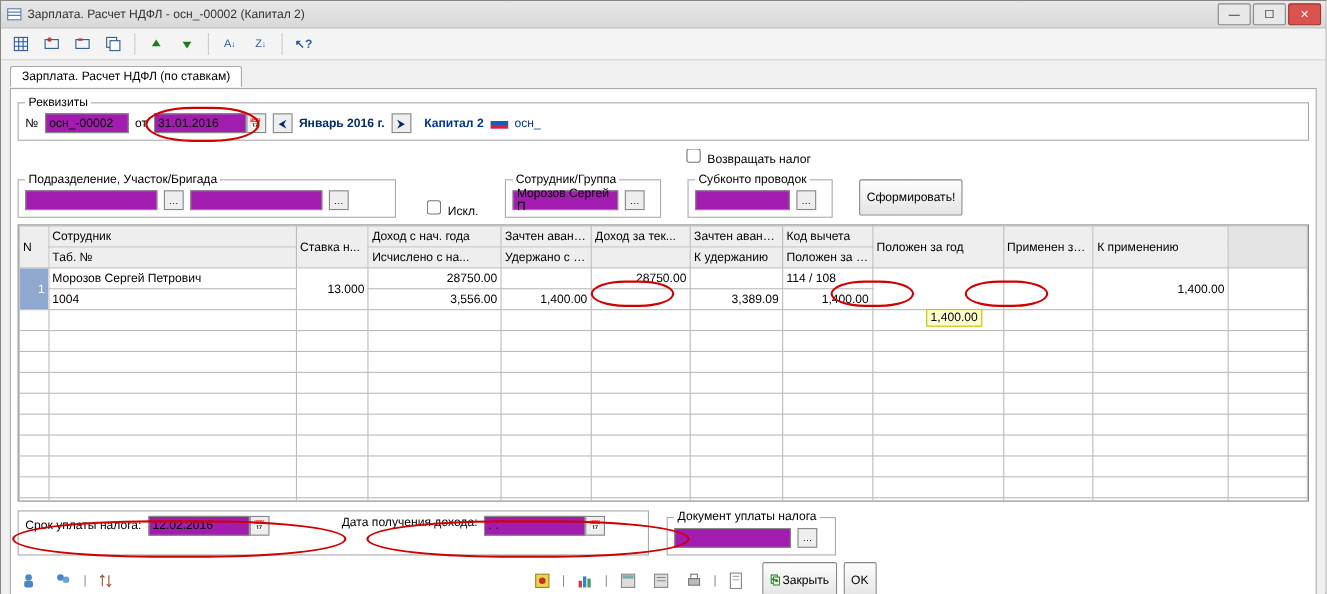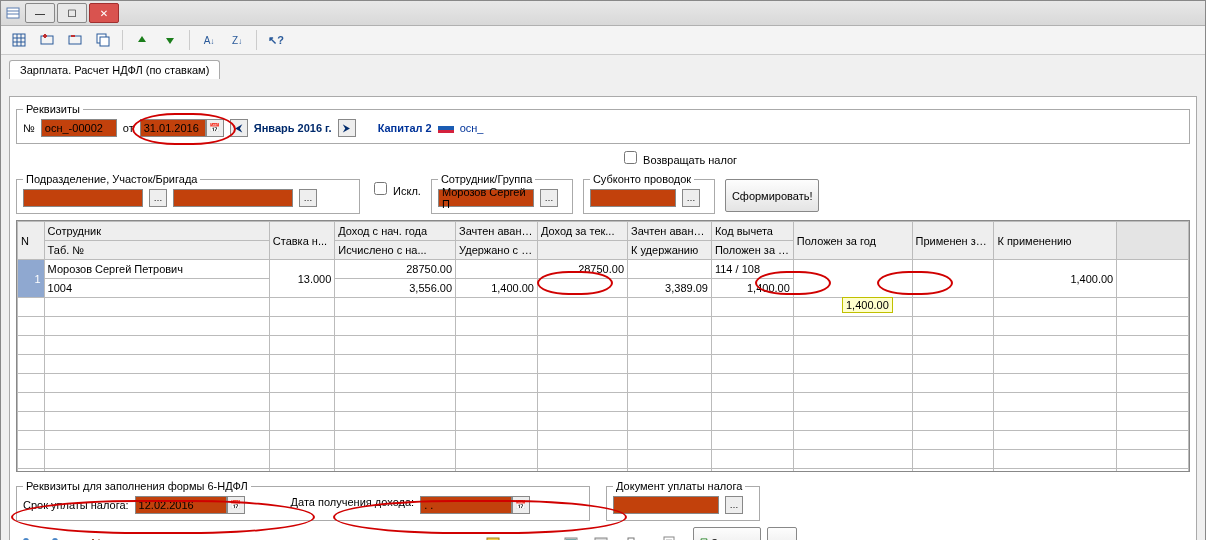--- a/index.html
+++ b/index.html
@@ -7,37 +7,37 @@
 .titlebar{height:24px;background:linear-gradient(#e8e8e8,#d8d8d8);display:flex;align-items:center;padding:0 4px;border-bottom:1px solid #b0b0b0}
 .titlebar .ticon{width:16px;height:16px;margin-right:4px;display:inline-flex;align-items:center;justify-content:center}
 .titlebar .ttext{flex:1;color:#333}
 .winbtns{display:flex;gap:2px}
 .winbtn{width:28px;height:18px;border:1px solid #888;background:#e8e8e8;display:flex;align-items:center;justify-content:center;font-size:10px;border-radius:2px}
 .winbtn.close{background:#d9534f;color:#fff;border-color:#a03030}
 .toolbar{height:28px;background:#f4f4f4;border-bottom:1px solid #ccc;display:flex;align-items:center;padding:0 6px;gap:4px}
 .tbtn{width:22px;height:22px;display:flex;align-items:center;justify-content:center;border:1px solid transparent;border-radius:2px}
 .sep{width:1px;height:20px;background:#ccc;margin:0 3px}
 .body{padding:4px 8px 8px 8px;background:#f0f0f0}
-.tabstrip{display:flex;margin-bottom:18px}
+.tabstrip{display:flex;margin-bottom:2px}
 .tab{background:#fff;border:1px solid #aaa;border-bottom:none;padding:3px 10px;border-radius:3px 3px 0 0;position:relative;top:1px}
 .panel{background:#fff;border:1px solid #aaa;padding:6px 6px 6px 6px}
 fieldset{border:1px solid #aaa;padding:4px 6px 6px 6px;margin:0}
 legend{font-size:11px;padding:0 3px}
 .row{display:flex;align-items:center;gap:6px}
-.input{border:1px solid #888;background:#c2410c;height:18px;padding:0 3px;box-sizing:border-box;font-size:11px;display:inline-flex;align-items:center}
+.input{border:1px solid #888;background:#a21caf;height:18px;padding:0 3px;box-sizing:border-box;font-size:11px;display:inline-flex;align-items:center}
 .ibtn{width:18px;height:18px;border:1px solid #888;background:#eee;display:inline-flex;align-items:center;justify-content:center;font-size:9px;box-sizing:border-box}
 .bold{font-weight:bold;color:#002a6c}
 .linkish{color:#003399;font-weight:bold}
 .flag{display:inline-block;width:16px;height:10px;background:linear-gradient(180deg,#fff 33%,#1b5cb3 33% 66%,#d4213d 66%)}
 .sublink{color:#003399}
 .checkbox{width:13px;height:13px}
 .lblsm{white-space:nowrap}
 .circ{position:absolute;border:2px solid #d00000;border-radius:50%/60%;pointer-events:none}
 .reqrow{display:flex;align-items:center;gap:6px;position:relative}
-.section2{display:flex;gap:10px;margin-top:6px}
+.section2{display:flex;gap:24px;margin-top:6px}
 fieldset.fs2{flex:0 0 auto}
 .btn{border:1px solid #888;background:linear-gradient(#fdfdfd,#e4e4e4);height:33px;padding:0 6px;border-radius:2px;font-size:11px}
 
 .gridwrap{margin-top:6px;border:1px solid #888;background:#fff;height:250px;overflow:hidden;position:relative}
 table.grid{border-collapse:collapse;width:100%;table-layout:fixed}
 table.grid th,table.grid td{border:1px solid #bbb;font-size:11px;padding:1px 3px;height:16px;overflow:hidden;white-space:nowrap;text-overflow:ellipsis}
 table.grid th{background:#eee;font-weight:normal;text-align:left}
 td.r{text-align:right}
 tr.emp td{height:16px}
 .selcell{background:#8fa8d0;color:#fff}
@@ -54,20 +54,21 @@
 <div class="window">
 
   <div class="titlebar">
     <span class="ticon">
       <svg width="14" height="14">
           <rect x="1" y="2" width="12" height="10" fill="#fff" stroke="#5a7db0"></rect>
           <line x1="1" y1="5" x2="13" y2="5" stroke="#5a7db0"></line>
           <line x1="1" y1="8" x2="13" y2="8" stroke="#5a7db0"></line>
         </svg>
     </span>
+    <span class="ttext">Зарплата. Расчет НДФЛ - осн_-00002 (Капитал 2)</span>
     <div class="winbtns">
       <div class="winbtn">—</div>
       <div class="winbtn">☐</div>
       <div class="winbtn close">✕</div>
     </div>
   </div>
 
   <div class="toolbar">
     <div class="tbtn">
         <svg width="14" height="14">
@@ -130,31 +131,31 @@
     <div class="panel">
 
       <fieldset style="position:relative">
         <legend>Реквизиты</legend>
         <div class="reqrow">
           <span class="lblsm">№</span>
           <span class="input" style="width:76px">осн_-00002</span>
           <span class="lblsm">от</span>
 
           <span style="position:relative;display:inline-flex">
-            <span class="input" style="width:66px">31.01.2016</span>
+            <span class="input" style="width:84px">31.01.2016</span>
             <span class="ibtn">📅</span>
             <span class="circ" style="left:-8px;top:-6px;width:100px;height:28px"></span>
           </span>
 
           <span class="ibtn bold">⮜</span>
           <span class="bold">Январь 2016 г.</span>
           <span class="ibtn bold">⮞</span>
 
 
-          <span class="linkish" style="margin-left:16px">Капитал 2</span>
+          <span class="linkish" style="margin-left:6px">Капитал 2</span>
           <span class="flag"></span>
           <span class="sublink">осн_</span>
         </div>
       </fieldset>
 
       <div style="margin:4px 0 0 604px">
         <label class="lblsm">
           <input type="checkbox" class="checkbox" style=""> <span>Возвращать налог</span>
         </label>
       </div>
@@ -162,21 +163,21 @@
       <div class="section2">
         <fieldset class="fs2" style="width:330px">
           <legend>Подразделение, Участок/Бригада</legend>
           <div class="row">
             <span class="input" style="width:120px"></span>
             <span class="ibtn">…</span>
             <span class="input" style="width:120px"></span>
             <span class="ibtn">…</span>
           </div>
         </fieldset>
-        <label class="lblsm" style="align-self:flex-end;margin-bottom:16px">
+        <label class="lblsm" style="align-self:flex-end;margin-bottom:0">
           <input type="checkbox" class="checkbox" style=""> <span>Искл.</span>
         </label>
         <fieldset class="fs2" style="width:128px">
           <legend>Сотрудник/Группа</legend>
           <div class="row">
             <span class="input" style="width:96px">Морозов Сергей П</span>
             <span class="ibtn">…</span>
           </div>
         </fieldset>
         <fieldset class="fs2" style="width:118px">
@@ -400,28 +401,27 @@
 
         <div class="circ" style="left:520px;top:50px;width:72px;height:20px"></div>
         <div class="circ" style="left:738px;top:50px;width:72px;height:20px"></div>
         <div class="circ" style="left:860px;top:50px;width:72px;height:20px"></div>
 
         <div class="highlight-yellow" style="left:825px;top:76px">1,400.00</div>
       </div>
 
       <div class="bottomsets">
         <fieldset style="width:560px;position:relative">
-          <legend>Реквизиты для заполнения формы 6-НДФЛ</legend>
           <div class="row">
             <span class="lblsm">Срок уплаты налога:</span>
             <span style="position:relative;display:inline-flex">
               <span class="input" style="width:92px">12.02.2016</span>
               <span class="ibtn">📅</span>
             </span>
-            <span style="position:relative;display:inline-flex;margin-left:40px">
+            <span style="position:relative;display:inline-flex;margin-left:60px">
               <span class="lblsm">Дата получения дохода:</span>
               <span style="width:6px"></span>
               <span class="input" style="width:92px">  .  .    </span>
               <span class="ibtn">📅</span>
             </span>
           </div>
           <span class="circ" style="left:-6px;top:8px;width:300px;height:30px"></span>
           <span class="circ" style="left:316px;top:8px;width:290px;height:30px"></span>
         </fieldset>
         <fieldset style="width:140px">

